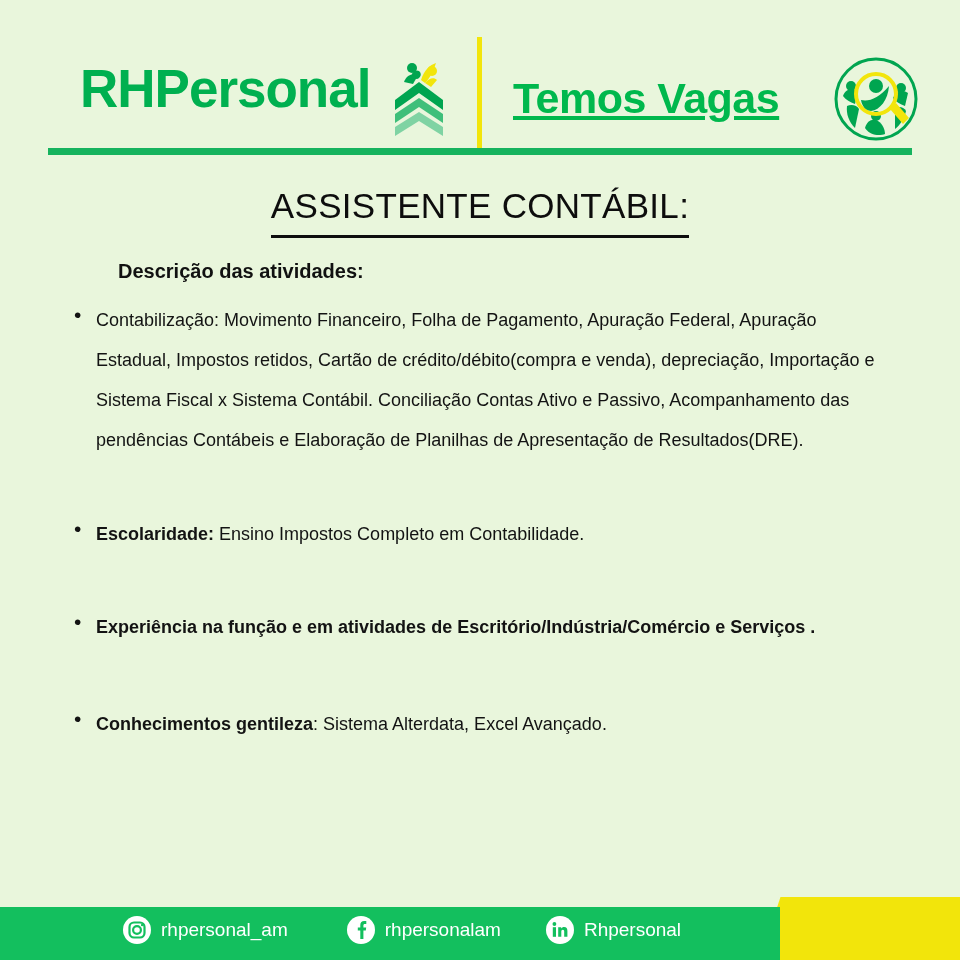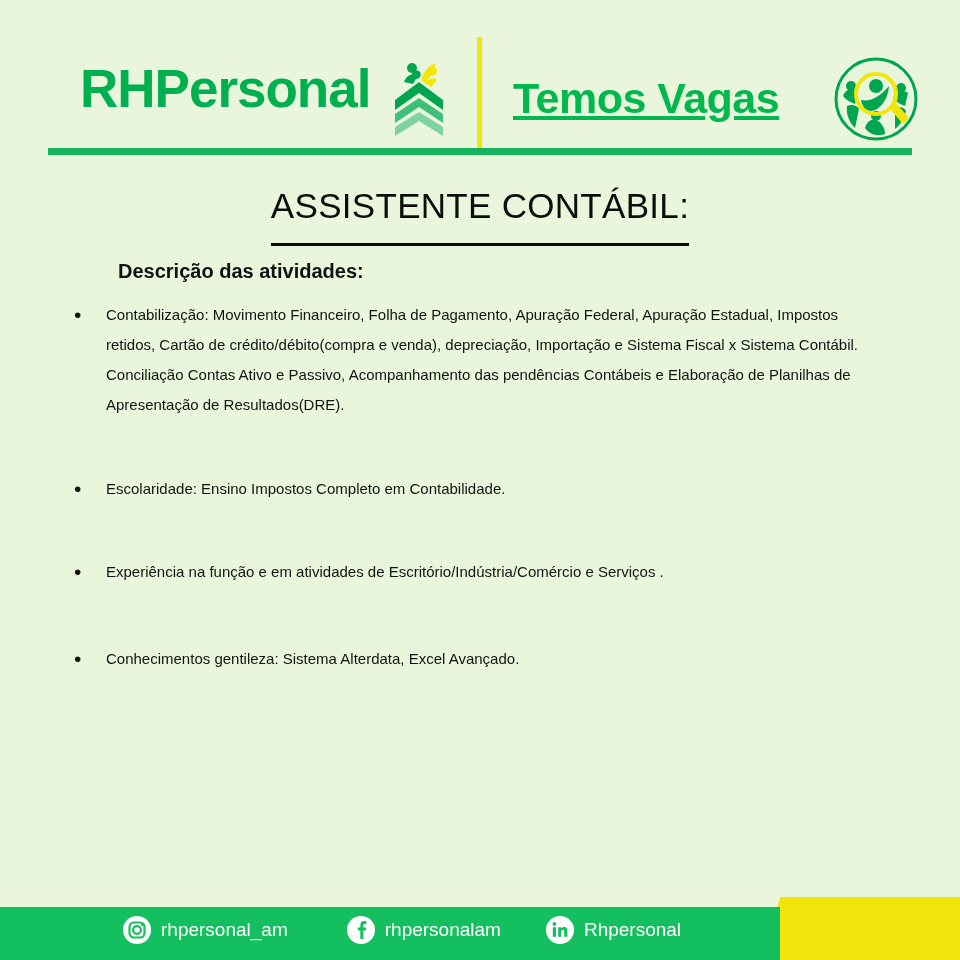--- a/index.html
+++ b/index.html
@@ -92,21 +92,21 @@
     left: 0;
     top: 186px;
     width: 960px;
     text-align: center;
     font-size: 35px;
     color: #0d0d0d;
     letter-spacing: 0.3px;
   }
   .job-title span {
     border-bottom: 3px solid #0d0d0d;
-    padding-bottom: 18px;
+    padding-bottom: 10px;
   }
 
   .section-head {
     position: absolute;
     left: 72px;
     top: 260px;
     font-size: 20px;
     font-weight: bold;
     color: #111;
     margin-left: 46px;
@@ -127,25 +127,24 @@
     width: 26px;
     flex: 0 0 26px;
     font-size: 21px;
     line-height: 30px;
     text-align: left;
     padding-left: 4px;
     box-sizing: border-box;
   }
   .bullet .btext {
     flex: 1;
-    font-size: 15px;
-    line-height: 30px;
-    margin-left: 10px;
-  }
-  .bullet .btext b { font-weight: normal; }
+    font-size: 18px;
+    line-height: 40px;
+  }
+  .bullet .btext b { font-weight: bold; }
 
   .b-gap-1 { margin-top: 0px; }
   .b-gap-2 { margin-top: 54px; }
   .b-gap-3 { margin-top: 53px; }
   .b-gap-4 { margin-top: 57px; }
 
   .closing {
     position: absolute;
     left: 110px;
     top: 772px;

